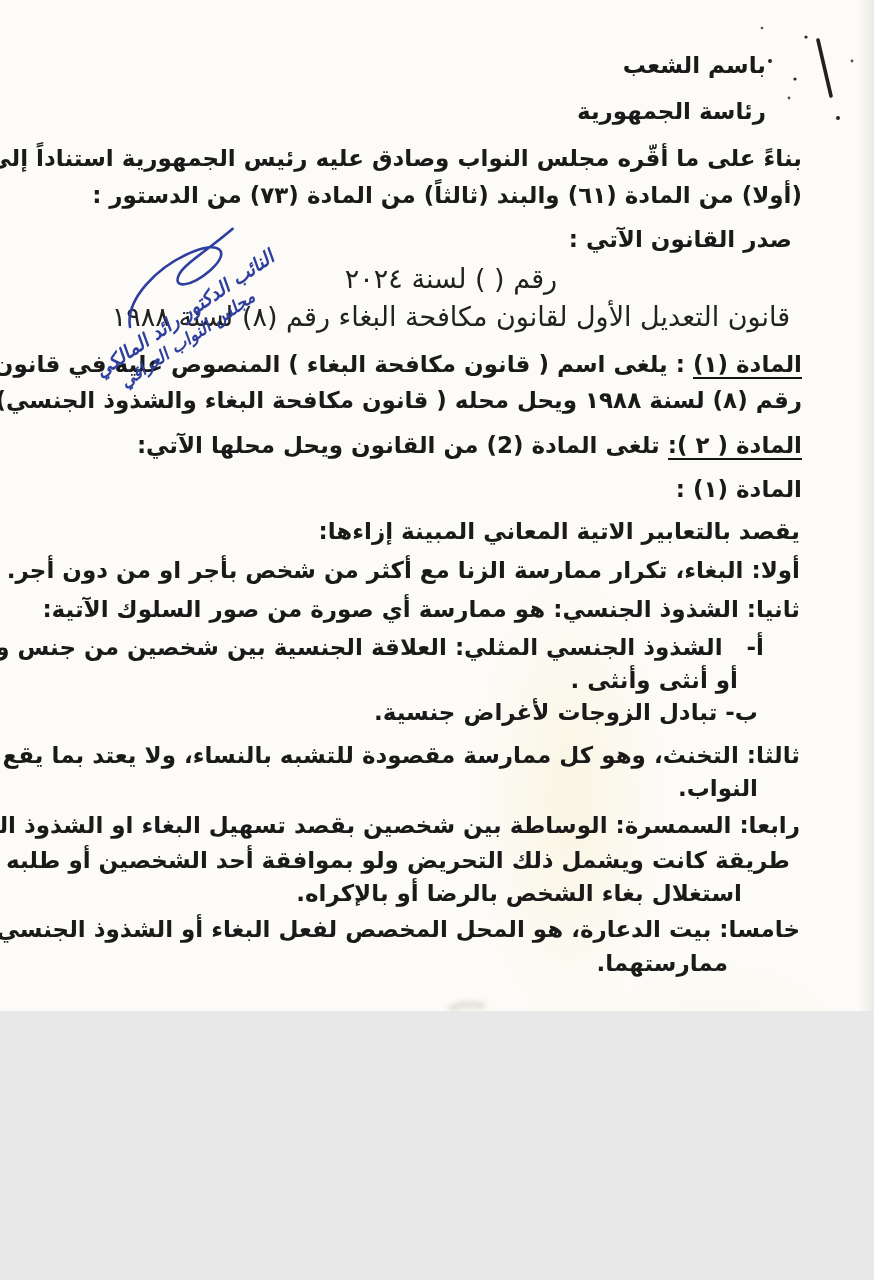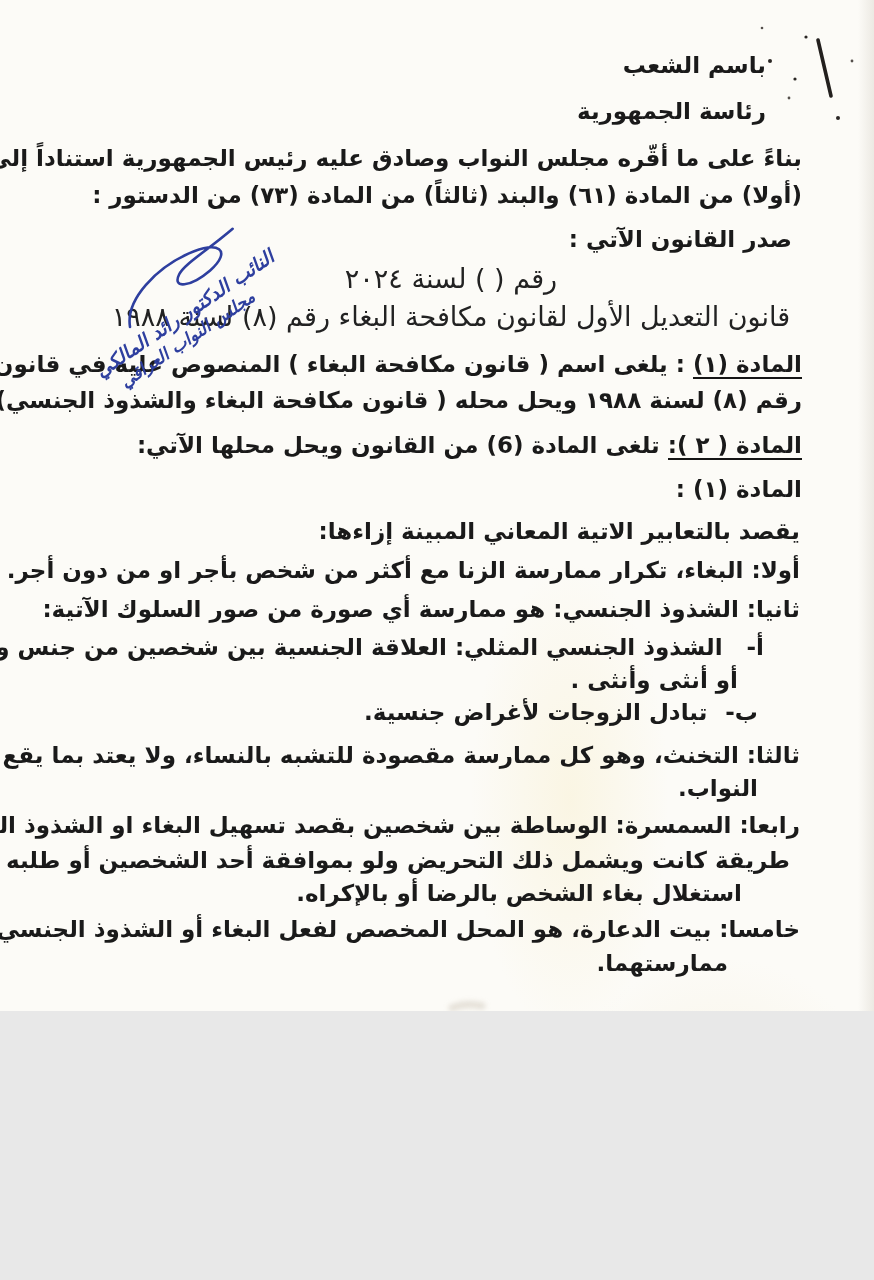--- a/index.html
+++ b/index.html
@@ -84,36 +84,36 @@
     <div>قانون التعديل الأول لقانون مكافحة البغاء رقم (٨) لسنة ١٩٨٨</div>
   </div>
 
   <div class="line" style="top:349px;right:72px">
     <span class="u">المادة (١)</span><span> : يلغى اسم ( قانون مكافحة البغاء ) المنصوص عليه في قانون مكافحة البغاء</span>
   </div>
   <div class="line" style="top:385px;right:72px">رقم (٨) لسنة ١٩٨٨ ويحل محله ( قانون مكافحة البغاء والشذوذ الجنسي).</div>
 
   <div class="line" style="top:430px;right:72px">
     <span class="u">المادة ( ٢ ):</span>
-    <span>تلغى المادة (6) من القانون ويحل محلها الآتي:</span>
+    <span>تلغى المادة (2) من القانون ويحل محلها الآتي:</span>
   </div>
 
   <div class="line" style="top:474px;right:72px">المادة (١) :</div>
   <div class="line" style="top:516px;right:74px">يقصد بالتعابير الاتية المعاني المبينة إزاءها:</div>
   <div class="line" style="top:555px;right:74px">أولا: البغاء، تكرار ممارسة الزنا مع أكثر من شخص بأجر او من دون أجر.</div>
   <div class="line" style="top:594px;right:74px">ثانيا: الشذوذ الجنسي: هو ممارسة أي صورة من صور السلوك الآتية:</div>
 
   <div class="line" style="top:632px;right:110px">
     <span>أ-</span>
     <span style="margin-right:16px">الشذوذ الجنسي المثلي: العلاقة الجنسية بين شخصين من جنس واحد ذكر وذكر</span>
   </div>
   <div class="line" style="top:665px;right:136px">أو أنثى وأنثى .</div>
   <div class="line" style="top:697px;right:116px">
     <span>ب-</span>
-    <span style="margin-right:10px">تبادل الزوجات لأغراض جنسية.</span>
+    <span style="">تبادل الزوجات لأغراض جنسية.</span>
   </div>
 
   <div class="line" style="top:740px;right:74px">ثالثا: التخنث، وهو كل ممارسة مقصودة للتشبه بالنساء، ولا يعتد بما يقع منه لأغراض</div>
   <div class="line" style="top:773px;right:116px">النواب.</div>
 
   <div class="line" style="top:810px;right:74px">رابعا: السمسرة: الوساطة بين شخصين بقصد تسهيل البغاء او الشذوذ الجنسي. بأية</div>
   <div class="line" style="top:845px;right:84px">طريقة كانت ويشمل ذلك التحريض ولو بموافقة أحد الشخصين أو طلبه كما يشمل</div>
   <div class="line" style="top:878px;right:132px">استغلال بغاء الشخص بالرضا أو بالإكراه.</div>
 
   <div class="line" style="top:914px;right:74px">خامسا: بيت الدعارة، هو المحل المخصص لفعل البغاء أو الشذوذ الجنسي أو تسهيل</div>

